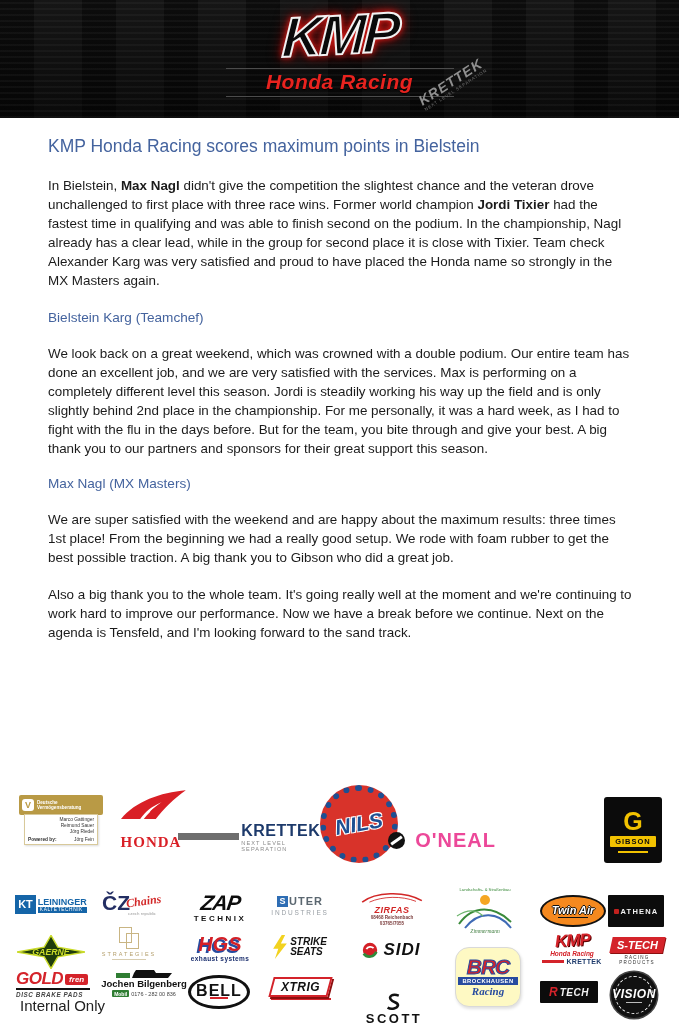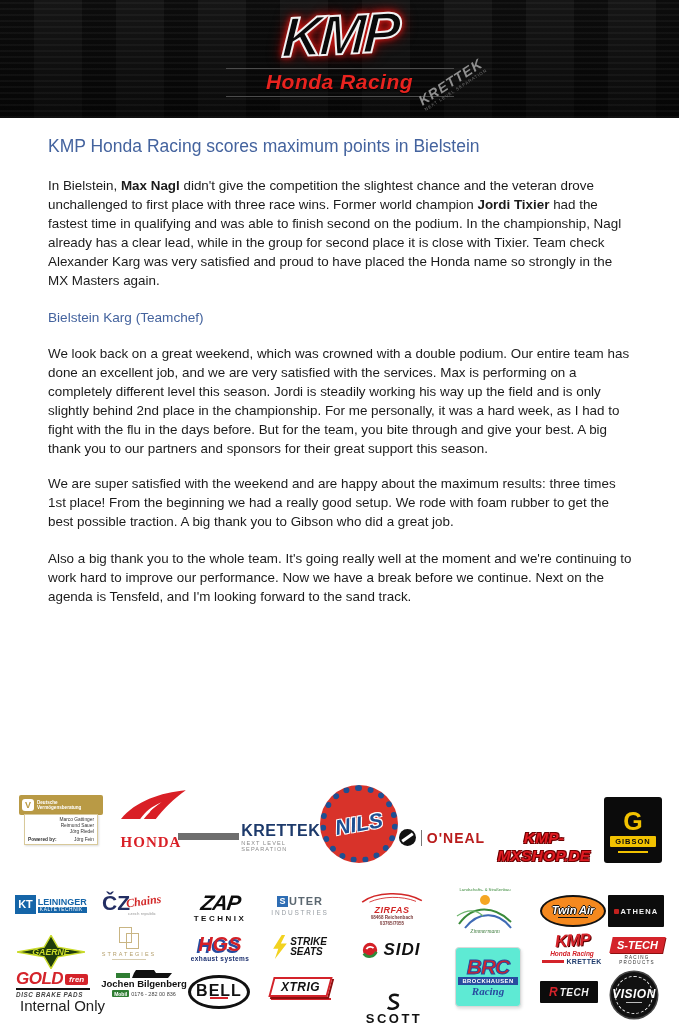--- a/index.html
+++ b/index.html
@@ -64,21 +64,21 @@
   .nils-ring{width:66px;height:66px;border-radius:50%;background:#d8332a;border:6px dotted #1e4f92;
     display:flex;align-items:center;justify-content:center;}
   .nils-word{font-weight:900;font-style:italic;font-size:21px;color:#1e4f92;transform:rotate(-10deg);
     text-shadow:-1px -1px 0 #fff,1px -1px 0 #fff,-1px 1px 0 #fff,1px 1px 0 #fff;}
 
   
   .oneal{left:398px;top:46px;width:88px;flex-direction:row;gap:5px;}
   .oneal-dot{width:17px;height:17px;border-radius:50%;background:#111;position:relative;flex:0 0 auto;}
   .oneal-dot::after{content:"";position:absolute;left:2px;top:7px;width:13px;height:3px;background:#fff;transform:rotate(-35deg);}
   .oneal-sep{width:1px;height:16px;background:#777;}
-  .oneal-word{font-weight:800;font-size:14px;letter-spacing:1px;color:#b91c1c;}
+  .oneal-word{font-weight:800;font-size:20px;letter-spacing:1px;color:#ec4899;}
 
   
   .mxshop{left:487px;top:46px;width:114px;}
   .mxshop-word{font-weight:900;font-style:italic;font-size:15.5px;color:#e01b22;letter-spacing:0.2px;
     text-shadow:1px 1px 0 #6e0000,-1px 1px 0 #6e0000,1px -1px 0 #6e0000,-1px -1px 0 #6e0000;}
 
   
   .gibson{left:604px;top:14px;width:58px;height:66px;background:#0b0b0b;border-radius:3px;justify-content:center;gap:2px;}
   .gibson-g{color:#f2c200;font-weight:900;font-size:25px;line-height:26px;}
   .gibson-band{background:#f2c200;color:#0b0b0b;font-weight:800;font-size:7.5px;letter-spacing:1px;padding:1px 5px;border-radius:1px;}
@@ -138,21 +138,21 @@
   .hgs-main{font-weight:900;font-style:italic;font-size:20px;line-height:19px;color:#d42027;
     text-shadow:-2px 2px 0 #274b9f;letter-spacing:0;}
   .hgs-sub{color:#1b2f6e;font-weight:700;font-size:6.5px;margin-top:1px;letter-spacing:0.4px;}
 
   .strike{left:268px;top:50px;width:64px;flex-direction:row;gap:3px;}
   .strike-txt{text-align:left;color:#111;font-weight:900;font-style:italic;font-size:10px;line-height:10px;}
 
   .sidi{left:352px;top:55px;width:78px;flex-direction:row;gap:4px;}
   .sidi-word{font-weight:900;font-style:italic;font-size:17px;color:#111;letter-spacing:1px;}
 
-  .brc{left:455px;top:62px;width:64px;height:58px;background:#5eead4;border:1px solid #d9d9d9;border-radius:4px;
+  .brc{left:455px;top:62px;width:64px;height:58px;background:#fef9c3;border:1px solid #d9d9d9;border-radius:14px;
     box-shadow:1px 2px 3px rgba(0,0,0,0.12);justify-content:center;}
   .brc-main{font-weight:900;font-style:italic;font-size:21px;line-height:19px;color:#d4232a;-webkit-text-stroke:1px #274b9f;letter-spacing:-1px;}
   .brc-band{background:#274b9f;color:#fff;font-weight:700;font-size:5.8px;letter-spacing:0.5px;padding:1px 4px;margin-top:1px;}
   .brc-script{color:#274b9f;font-family:"Liberation Serif",serif;font-style:italic;font-weight:700;font-size:11px;margin-top:0;}
 
   .kmpsm{left:538px;top:48px;width:68px;}
   .kmpsm-main{color:#d4232a;font-weight:900;font-style:italic;font-size:17px;line-height:16px;letter-spacing:-1px;
     text-shadow:1px 1px 0 #5a0000;transform:rotate(-3deg);}
   .kmpsm-sub{color:#d4232a;font-weight:700;font-style:italic;font-size:6.5px;margin-top:1px;}
   .kmpsm-row{display:flex;align-items:center;gap:2px;margin-top:1px;}
@@ -219,20 +219,21 @@
       <div class="hk-main">KRETTEK</div>
       <div class="hk-sub">NEXT LEVEL SEPARATION</div>
     </div>
   </header>
 
   <main class="article">
     <h1>KMP Honda Racing scores maximum points in Bielstein</h1>
     <p><span>In Bielstein, </span><strong>Max Nagl</strong><span> didn't give the competition the slightest chance and the veteran drove unchallenged to first place with three race wins. Former world champion </span><strong>Jordi Tixier</strong><span> had the fastest time in qualifying and was able to finish second on the podium. In the championship, Nagl already has a clear lead, while in the group for second place it is close with Tixier. Team check Alexander Karg was very satisfied and proud to have placed the Honda name so strongly in the MX Masters again.</span></p>
     <h2>Bielstein Karg (Teamchef)</h2>
     <p class="tight">We look back on a great weekend, which was crowned with a double podium. Our entire team has done an excellent job, and we are very satisfied with the services. Max is performing on a completely different level this season. Jordi is steadily working his way up the field and is only slightly behind 2nd place in the championship. For me personally, it was a hard week, as I had to fight with the flu in the days before. But for the team, you bite through and give your best. A big thank you to our partners and sponsors for their great support this season.</p>
+    <h2>Max Nagl (MX Masters)</h2>
     <p>We are super satisfied with the weekend and are happy about the maximum results: three times 1st place! From the beginning we had a really good setup. We rode with foam rubber to get the best possible traction. A big thank you to Gibson who did a great job.</p>
     <p>Also a big thank you to the whole team. It's going really well at the moment and we're continuing to work hard to improve our performance. Now we have a break before we continue. Next on the agenda is Tensfeld, and I'm looking forward to the sand track.</p>
   </main>
 
   <section class="band1">
 
     <div class="logo dvag">
       <div class="dvag-top">
         <div class="dvag-v">V</div>
         <div class="dvag-brand">
@@ -272,23 +273,20 @@
         <div class="nils-word">NILS</div>
       </div>
     </div>
 
     <div class="logo oneal">
       <div class="oneal-dot"></div>
       <div class="oneal-sep"></div>
       <div class="oneal-word">O'NEAL</div>
     </div>
 
-    <div class="logo mxshop">
-      <div class="mxshop-word">KMP-MXSHOP.DE</div>
-    </div>
 
     <div class="logo gibson">
       <div class="gibson-g">G</div>
       <div class="gibson-band">GIBSON</div>
       <div class="gibson-line"></div>
     </div>
   </section>
 
   <section class="band2">
 

